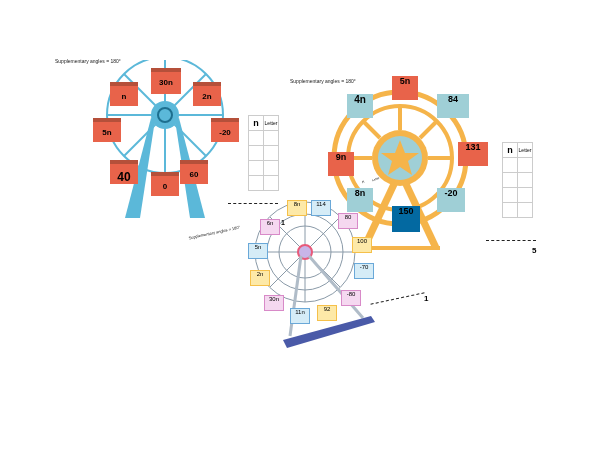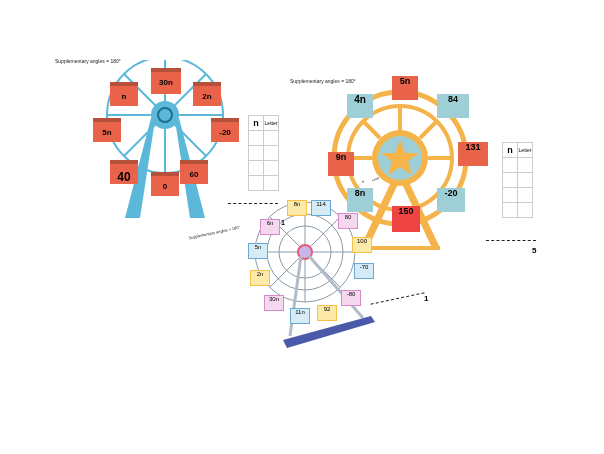--- a/index.html
+++ b/index.html
@@ -106,21 +106,21 @@
   </div>
 <div class="abs" style="left:437px;top:94px;width:32px;height:24px;background:#9fcfd6;">
     <div class="gondola-label" style="font-size:9px;">84</div>
   </div>
 <div class="abs" style="left:458px;top:142px;width:30px;height:24px;background:#e8634a;">
     <div class="gondola-label" style="font-size:9px;">131</div>
   </div>
 <div class="abs" style="left:437px;top:188px;width:28px;height:24px;background:#9fcfd6;">
     <div class="gondola-label" style="font-size:9px;">-20</div>
   </div>
-<div class="abs" style="left:392px;top:206px;width:28px;height:26px;background:#ef4444;">
+<div class="abs" style="left:392px;top:206px;width:28px;height:26px;background:#0369a1;">
     <div class="gondola-label" style="font-size:9px;">150</div>
   </div>
 <div class="abs" style="left:347px;top:188px;width:26px;height:24px;background:#9fcfd6;">
     <div class="gondola-label" style="font-size:9px;">8n</div>
   </div>
 <div class="abs" style="left:328px;top:152px;width:26px;height:24px;background:#e8634a;">
     <div class="gondola-label" style="font-size:9px;">9n</div>
   </div>
 <div class="abs" style="left:347px;top:94px;width:26px;height:24px;background:#9fcfd6;">
     <div class="gondola-label" style="font-size:10px;">4n</div>

